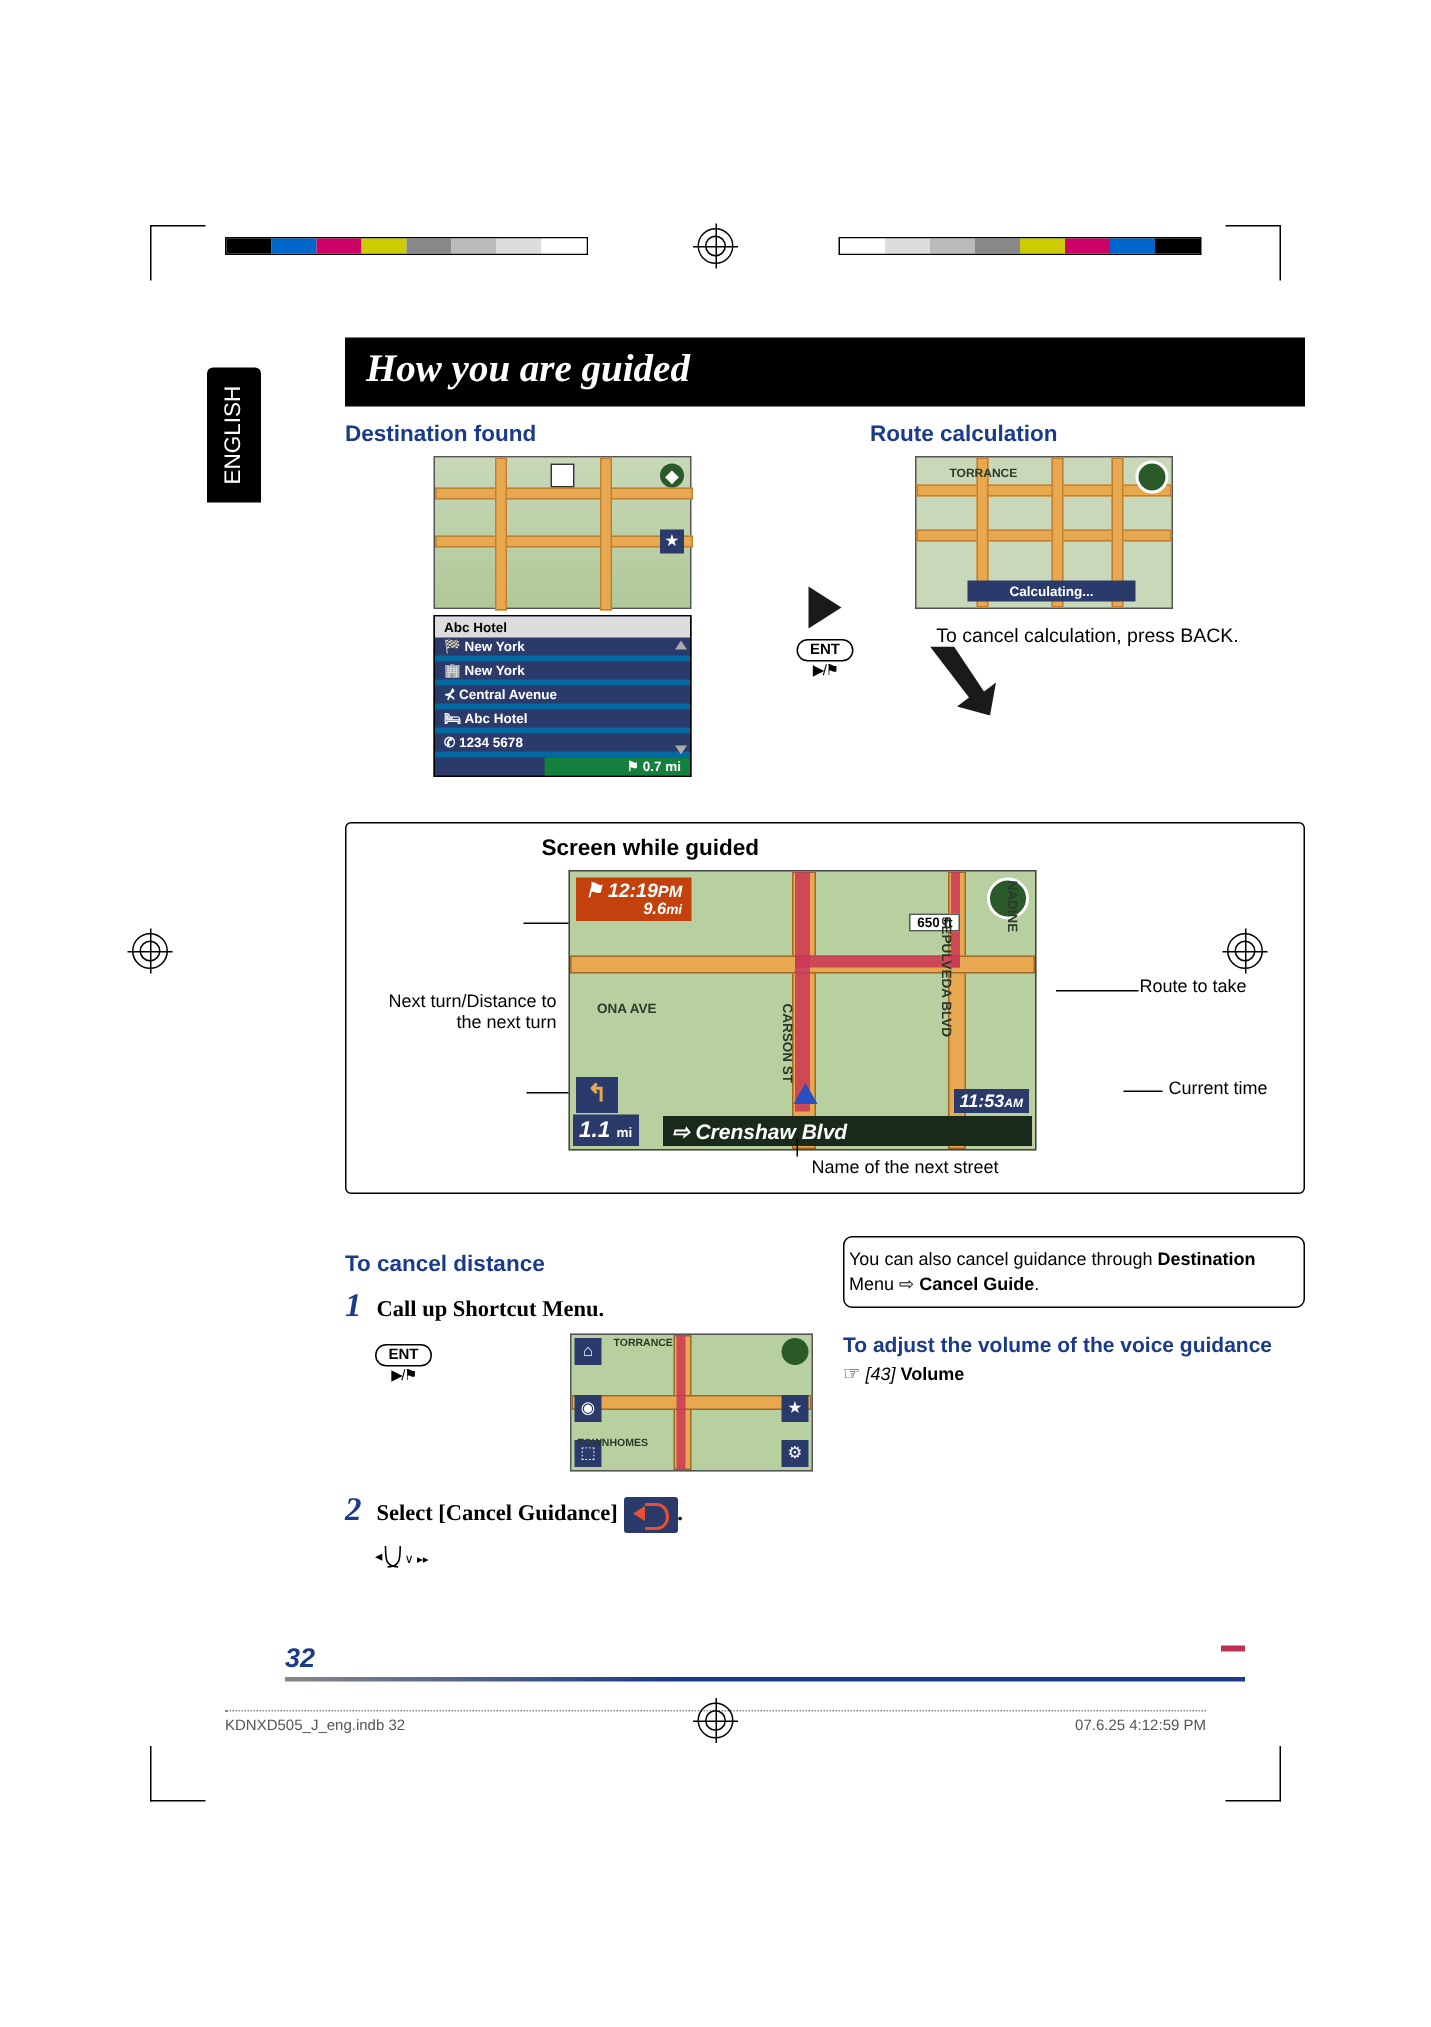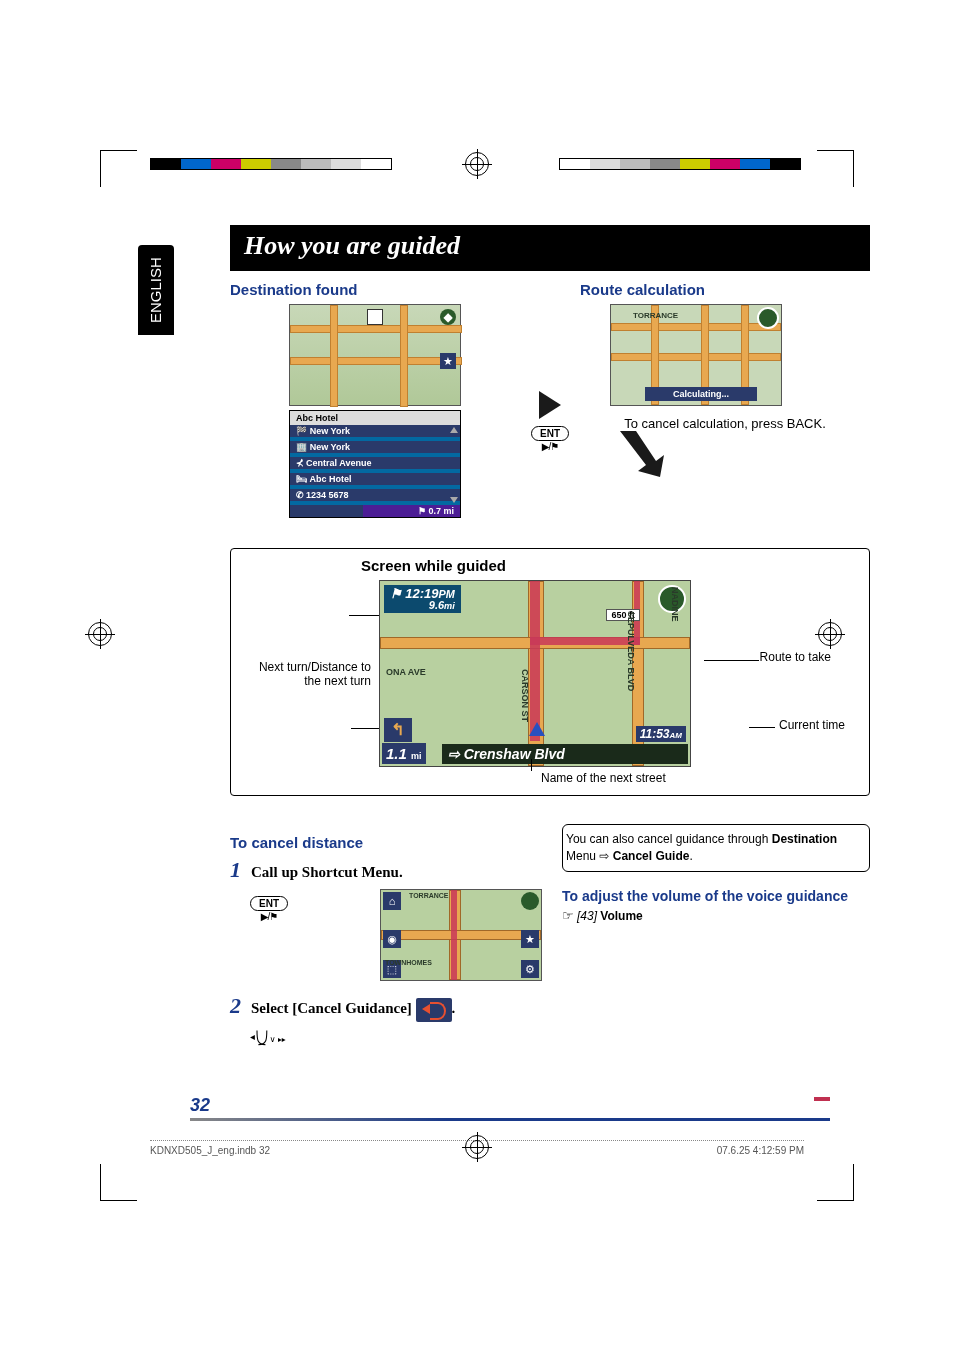--- a/index.html
+++ b/index.html
@@ -120,21 +120,21 @@
     width: 170px;
     margin: 2px auto;
     background:#2a3a6a;
     color:#fff;
     font-size:9px;
     font-weight:bold;
     border:1px solid #000;
   }
   .info-card .title{background:#ddd;color:#000;padding:2px 6px;}
   .info-card .row{padding:1px 6px;border-bottom:4px solid #0369a1;}
-  .info-card .dist{background:#4c1d95;text-align:right;padding:1px 6px;}
+  .info-card .dist{background:#15803d;text-align:right;padding:1px 6px;}
   .info-card .body{position:relative;}
   .info-card .tri-up{position:absolute;right:2px;top:2px;width:0;height:0;border-left:4px solid transparent;border-right:4px solid transparent;border-bottom:6px solid #aaa;}
   .info-card .tri-dn{position:absolute;right:2px;bottom:2px;width:0;height:0;border-left:4px solid transparent;border-right:4px solid transparent;border-top:6px solid #aaa;}
   .calc-map {
     width: 170px;height:100px;background:#c8d8b8;border:1px solid #555;margin:4px auto 4px 30px;position:relative;font-size:8px;
   }
   .calc-map .road-h{position:absolute;background:#e8a850;height:6px;border:1px solid #c08030;left:0;right:0;}
   .calc-map .road-v{position:absolute;background:#e8a850;width:6px;border:1px solid #c08030;top:0;bottom:0;}
   .calc-map .calclabel{position:absolute;bottom:4px;left:20%;right:24px;background:#2a3a6a;color:#fff;text-align:center;font-size:9px;font-weight:bold;padding:2px 0;}
   .cancel-text {
@@ -186,21 +186,21 @@
   .guided-map {
     width: 310px;
     height: 185px;
     background: #b8d0a0;
     border: 1px solid #444;
     position: relative;
     overflow:hidden;
     font-family: Arial, sans-serif;
   }
   .guided-map .eta {
-    position:absolute;top:4px;left:4px;background:#0c4a6e;color:#fff;font-weight:bold;font-size:13px;padding:2px 6px;line-height:1;font-style:italic;
+    position:absolute;top:4px;left:4px;background:#c2410c;color:#fff;font-weight:bold;font-size:13px;padding:2px 6px;line-height:1;font-style:italic;
   }
   .guided-map .eta .mi{font-size:11px;display:block;text-align:right;}
   .guided-map .scale{position:absolute;top:28px;right:50px;background:#fff;padding:0 4px;font-size:9px;font-weight:bold;border:1px solid #555;}
   .guided-map .compass{position:absolute;top:4px;right:4px;width:24px;height:24px;background:#2a5a2a;border-radius:50%;border:2px solid #fff;}
   .guided-map .bigroad{position:absolute;background:#e8a850;border:1px solid #a06828;}
   .guided-map .route{position:absolute;background:#c83858;opacity:0.85;}
   .guided-map .street-v{position:absolute;writing-mode:vertical-rl;font-size:9px;font-weight:bold;color:#2a3a2a;}
   .guided-map .street-h{position:absolute;font-size:9px;font-weight:bold;color:#2a3a2a;}
   .guided-map .turn-icon{position:absolute;bottom:24px;left:4px;width:28px;height:24px;background:#2a3a6a;color:#e8a850;font-size:16px;text-align:center;line-height:24px;font-weight:bold;}
   .guided-map .dist-badge{position:absolute;bottom:2px;left:2px;background:#2a3a6a;color:#fff;font-weight:bold;font-style:italic;font-size:15px;padding:2px 4px;}
@@ -395,21 +395,21 @@
         <div class="route" style="top:0;left:254px;width:6px;height:64px"></div>
         <div class="eta">
           <span>⚑ </span><span>12:19</span><small>PM</small>
           <span class="mi"><span>9.6</span><small>mi</small></span>
         </div>
         <div class="scale">650 ft</div>
         <div class="compass"></div>
         <div class="street-v" style="left:140px;top:88px">CARSON ST</div>
         <div class="street-v" style="left:246px;top:30px">SEPULVEDA BLVD</div>
         <div class="street-v" style="left:290px;top:6px">NADINE</div>
-        <div class="street-h" style="left:6px;top:86px">ONA AVE</div>
+        <div class="street-h" style="left:18px;top:86px">ONA AVE</div>
         <div class="car"></div>
         <div class="turn-icon">↰</div>
         <div class="time-badge"><span>11:53</span><small>AM</small></div>
         <div class="dist-badge"><span>1.1</span> <small>mi</small></div>
         <div class="next-street"><span>⇨</span> <span>Crenshaw Blvd</span></div>
       </div>
       <div class="guided-right-labels rt">Route to take</div>
       <div class="guided-right-labels ct">Current time</div>
     </div>
     <div class="guided-bottom-lbl">Name of the next street</div>

